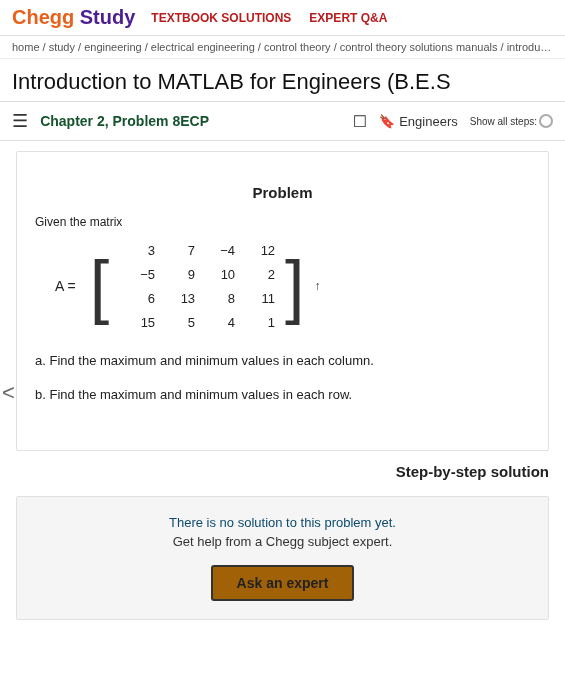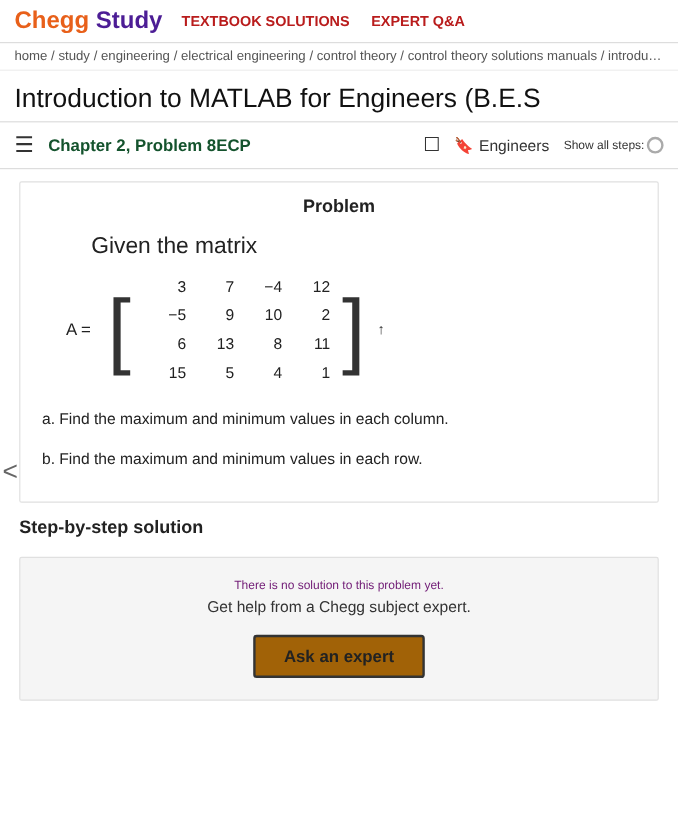--- a/index.html
+++ b/index.html
@@ -109,35 +109,34 @@
     
     #main-content {
       padding: 10px 16px;
     }
 
     
     #problem-section {
       background: #fff;
       border: 1px solid #e0e0e0;
       border-radius: 2px;
-      padding: 12px 18px;
+      padding: 32px 18px;
       margin-bottom: 12px;
     }
     #problem-heading {
       text-align: center;
       font-size: 15px;
       font-weight: bold;
       margin-bottom: 14px;
       color: #222;
     }
     #given-text {
-      font-size: 19px;
+      font-size: 12px;
       margin-bottom: 10px;
       color: #222;
-      margin-left: 41px;
     }
 
     
     #matrix-section {
       display: flex;
       align-items: center;
       margin: 10px 0 18px 20px;
       gap: 8px;
     }
     .matrix-label {
@@ -191,27 +190,27 @@
     #solution-section {
       background: #f5f5f5;
       border: 1px solid #e0e0e0;
       border-radius: 2px;
       padding: 18px;
       text-align: center;
     }
     #solution-heading {
       font-size: 15px;
       font-weight: bold;
-      text-align: left;
+      text-align: right;
       margin-bottom: 16px;
       color: #222;
     }
     #no-solution-text {
-      font-size: 10px;
-      color: #701a75;
+      font-size: 13px;
+      color: #0c4a6e;
       margin-bottom: 4px;
     }
     #get-help-text {
       font-size: 13px;
       color: #333;
       margin-bottom: 16px;
     }
     #ask-expert-btn {
       background: #a16207;
       border: 2px solid #333;

